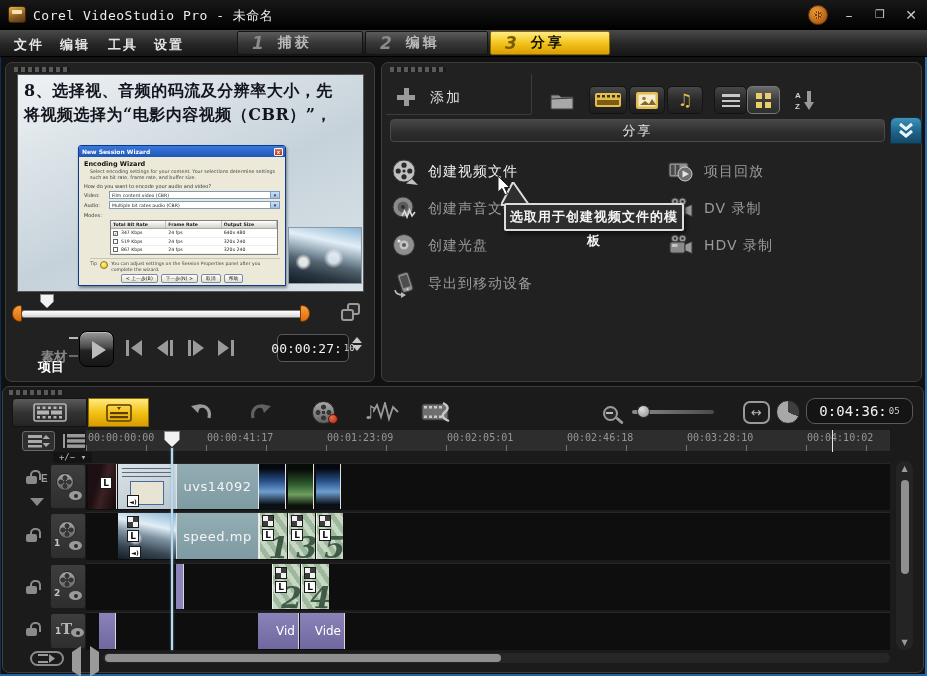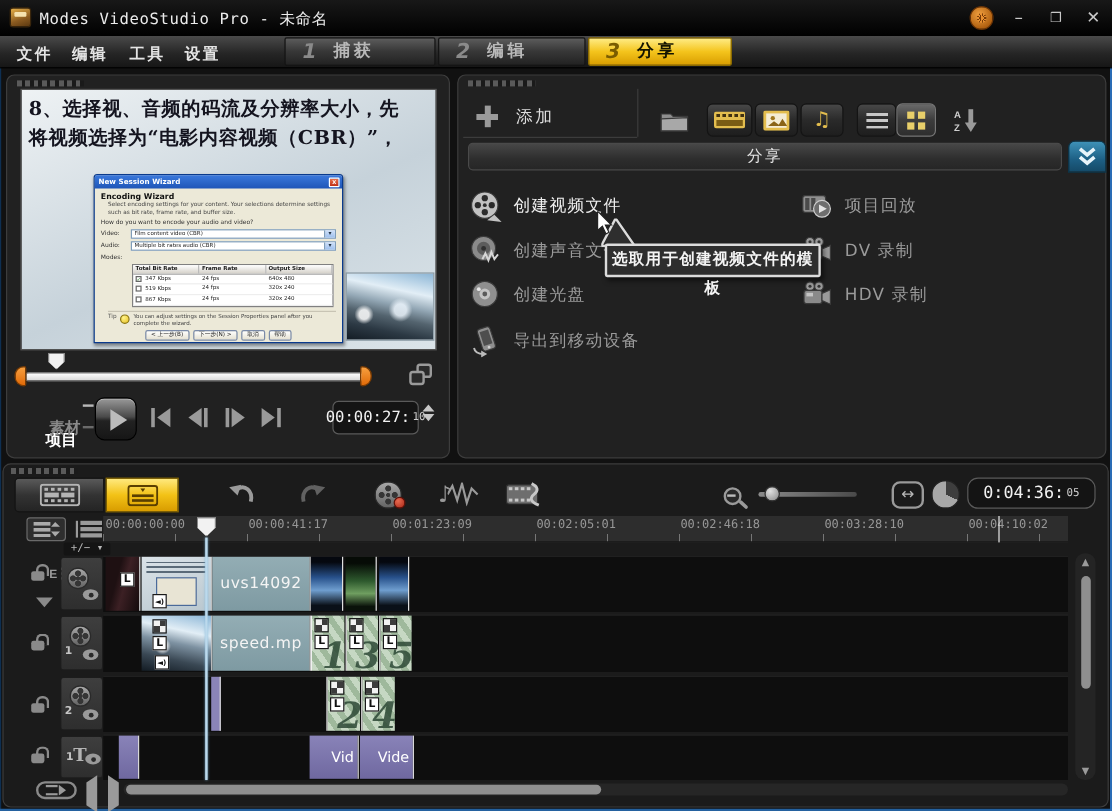--- a/index.html
+++ b/index.html
@@ -165,21 +165,21 @@
   .lockicon::after{content:"";position:absolute;left:0;top:6px;width:11px;height:8px;background:#8a8a8a;border-radius:2px;}
   .thumbclip{border-right:1px solid #e0e0e0;}
 </style>
 </head>
 <body>
 
 <div id="app">
 
   <div class="titlebar">
     <div class="app-icon"></div>
-    <div class="win-title">Modes VideoStudio Pro - 未命名</div>
+    <div class="win-title">Corel VideoStudio Pro - 未命名</div>
     <div class="badge"></div>
     <div class="winbtn" style="left:838px;">–</div>
     <div class="winbtn" style="left:869px;font-size:11px;">❒</div>
     <div class="winbtn" style="left:900px;">✕</div>
   </div>
 
   <div class="menubar">
     <div class="menu-item" style="left:14px;">文件</div>
     <div class="menu-item" style="left:60px;">编辑</div>
     <div class="menu-item" style="left:108px;">工具</div>

